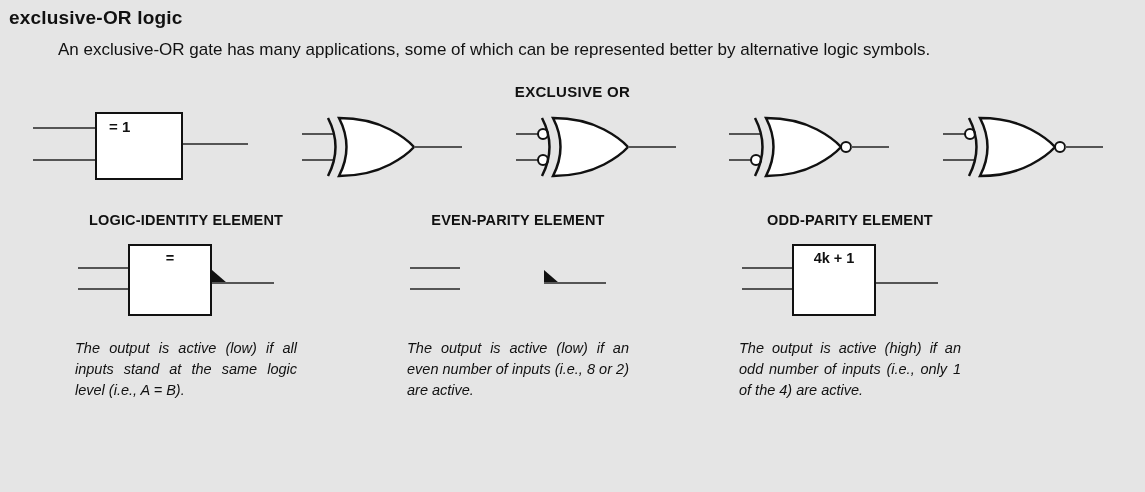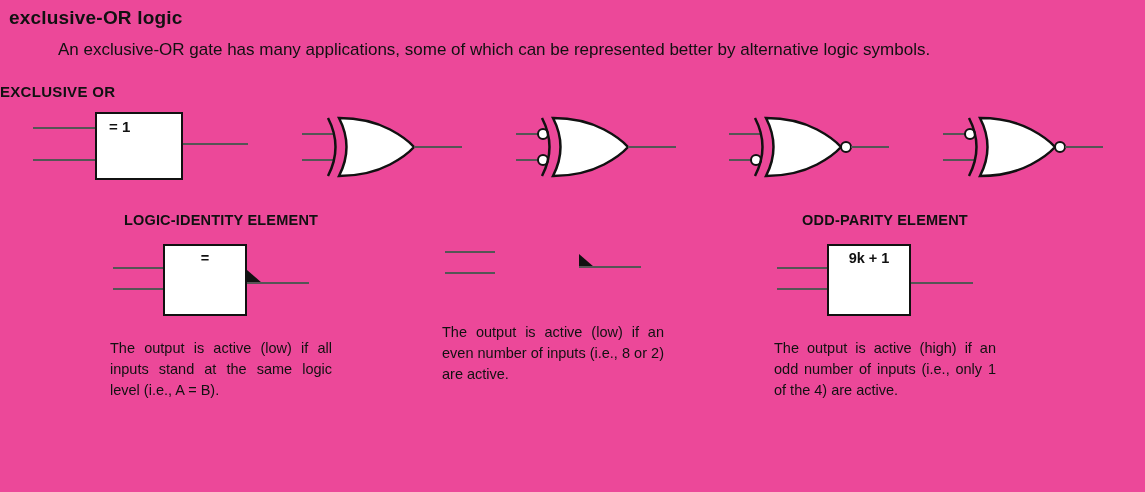--- a/index.html
+++ b/index.html
@@ -2,38 +2,38 @@
 <html><head>
 <meta charset="utf-8">
 <style>
   * { box-sizing: border-box; margin: 0; padding: 0; }
   html, body { background: #ffffff; }
   body { font-family: "Liberation Sans", "DejaVu Sans", sans-serif; color: #111; }
   .page {
     position: relative;
     width: 1145px;
     height: 492px;
-    background: #ec4899;
+    background: #e5e5e5;
     overflow: hidden;
   }
   .page-title {
     font-size: 19px;
     font-weight: bold;
     margin: 7px 0 0 9px;
     letter-spacing: 0.2px;
   }
   .intro {
     margin: 9px 6px 0 58px;
     font-size: 17px;
     line-height: 1.45;
     text-align: justify;
   }
   .xor-heading {
     margin-top: 20px;
-    text-align: left;
+    text-align: center;
     font-size: 15px;
     font-weight: bold;
     letter-spacing: 0.3px;
   }
   
   .gate-row {
     margin: 8px 42px 0 33px;
     display: flex;
     justify-content: space-between;
     align-items: center;
@@ -56,21 +56,21 @@
   .gate-svg .bubble { fill: #fff; stroke: #111; stroke-width: 2; }
   
   .note {
     margin: 22px 8px 0 10px;
     font-size: 15px;
   }
   
   .elements-row {
     margin-top: 26px;
     display: flex;
-    padding-left: 97px;
+    padding-left: 62px;
     gap: 84px;
   }
   .element-col { width: 248px; }
   .element-heading {
     text-align: center;
     font-size: 14.5px;
     font-weight: bold;
     letter-spacing: 0.2px;
     white-space: nowrap;
   }
@@ -89,20 +89,21 @@
     width: 0; height: 0;
     border-bottom: 13px solid #111;
     border-right: 15px solid transparent;
   }
   .element-desc {
     width: 222px;
     margin: 16px auto 0;
     font-size: 14.5px;
     line-height: 1.45;
     text-align: justify;
+    font-style: italic;
   }
 </style>
 </head>
 <body>
 
 <div class="page">
 
   <h1 class="page-title">exclusive-OR logic</h1>
 
   <p class="intro">An exclusive-OR gate has many applications, some of which can be represented better by alternative logic symbols.</p>
@@ -171,36 +172,37 @@
         <div class="box">
           <span>=</span>
         </div>
         <div class="flag"></div>
         <div class="wire out"></div>
       </div>
       <p class="element-desc">The output is active (low) if all inputs stand at the same logic level (i.e., A = B).</p>
     </div>
 
     <div class="element-col">
+      <div class="element-heading">EVEN-PARITY ELEMENT</div>
       <div class="esym">
         <div class="wire in1"></div>
         <div class="wire in2"></div>
         <div class="flag"></div>
         <div class="wire out"></div>
       </div>
       <p class="element-desc">The output is active (low) if an even number of inputs (i.e., 8 or 2) are active.</p>
     </div>
 
     <div class="element-col">
       <div class="element-heading">ODD-PARITY ELEMENT</div>
       <div class="esym">
         <div class="wire in1"></div>
         <div class="wire in2"></div>
         <div class="box">
-          <span>9k + 1</span>
+          <span>4k + 1</span>
         </div>
         <div class="wire out"></div>
       </div>
       <p class="element-desc">The output is active (high) if an odd number of inputs (i.e., only 1 of the 4) are active.</p>
     </div>
 
   </div>
 
 </div>
 

